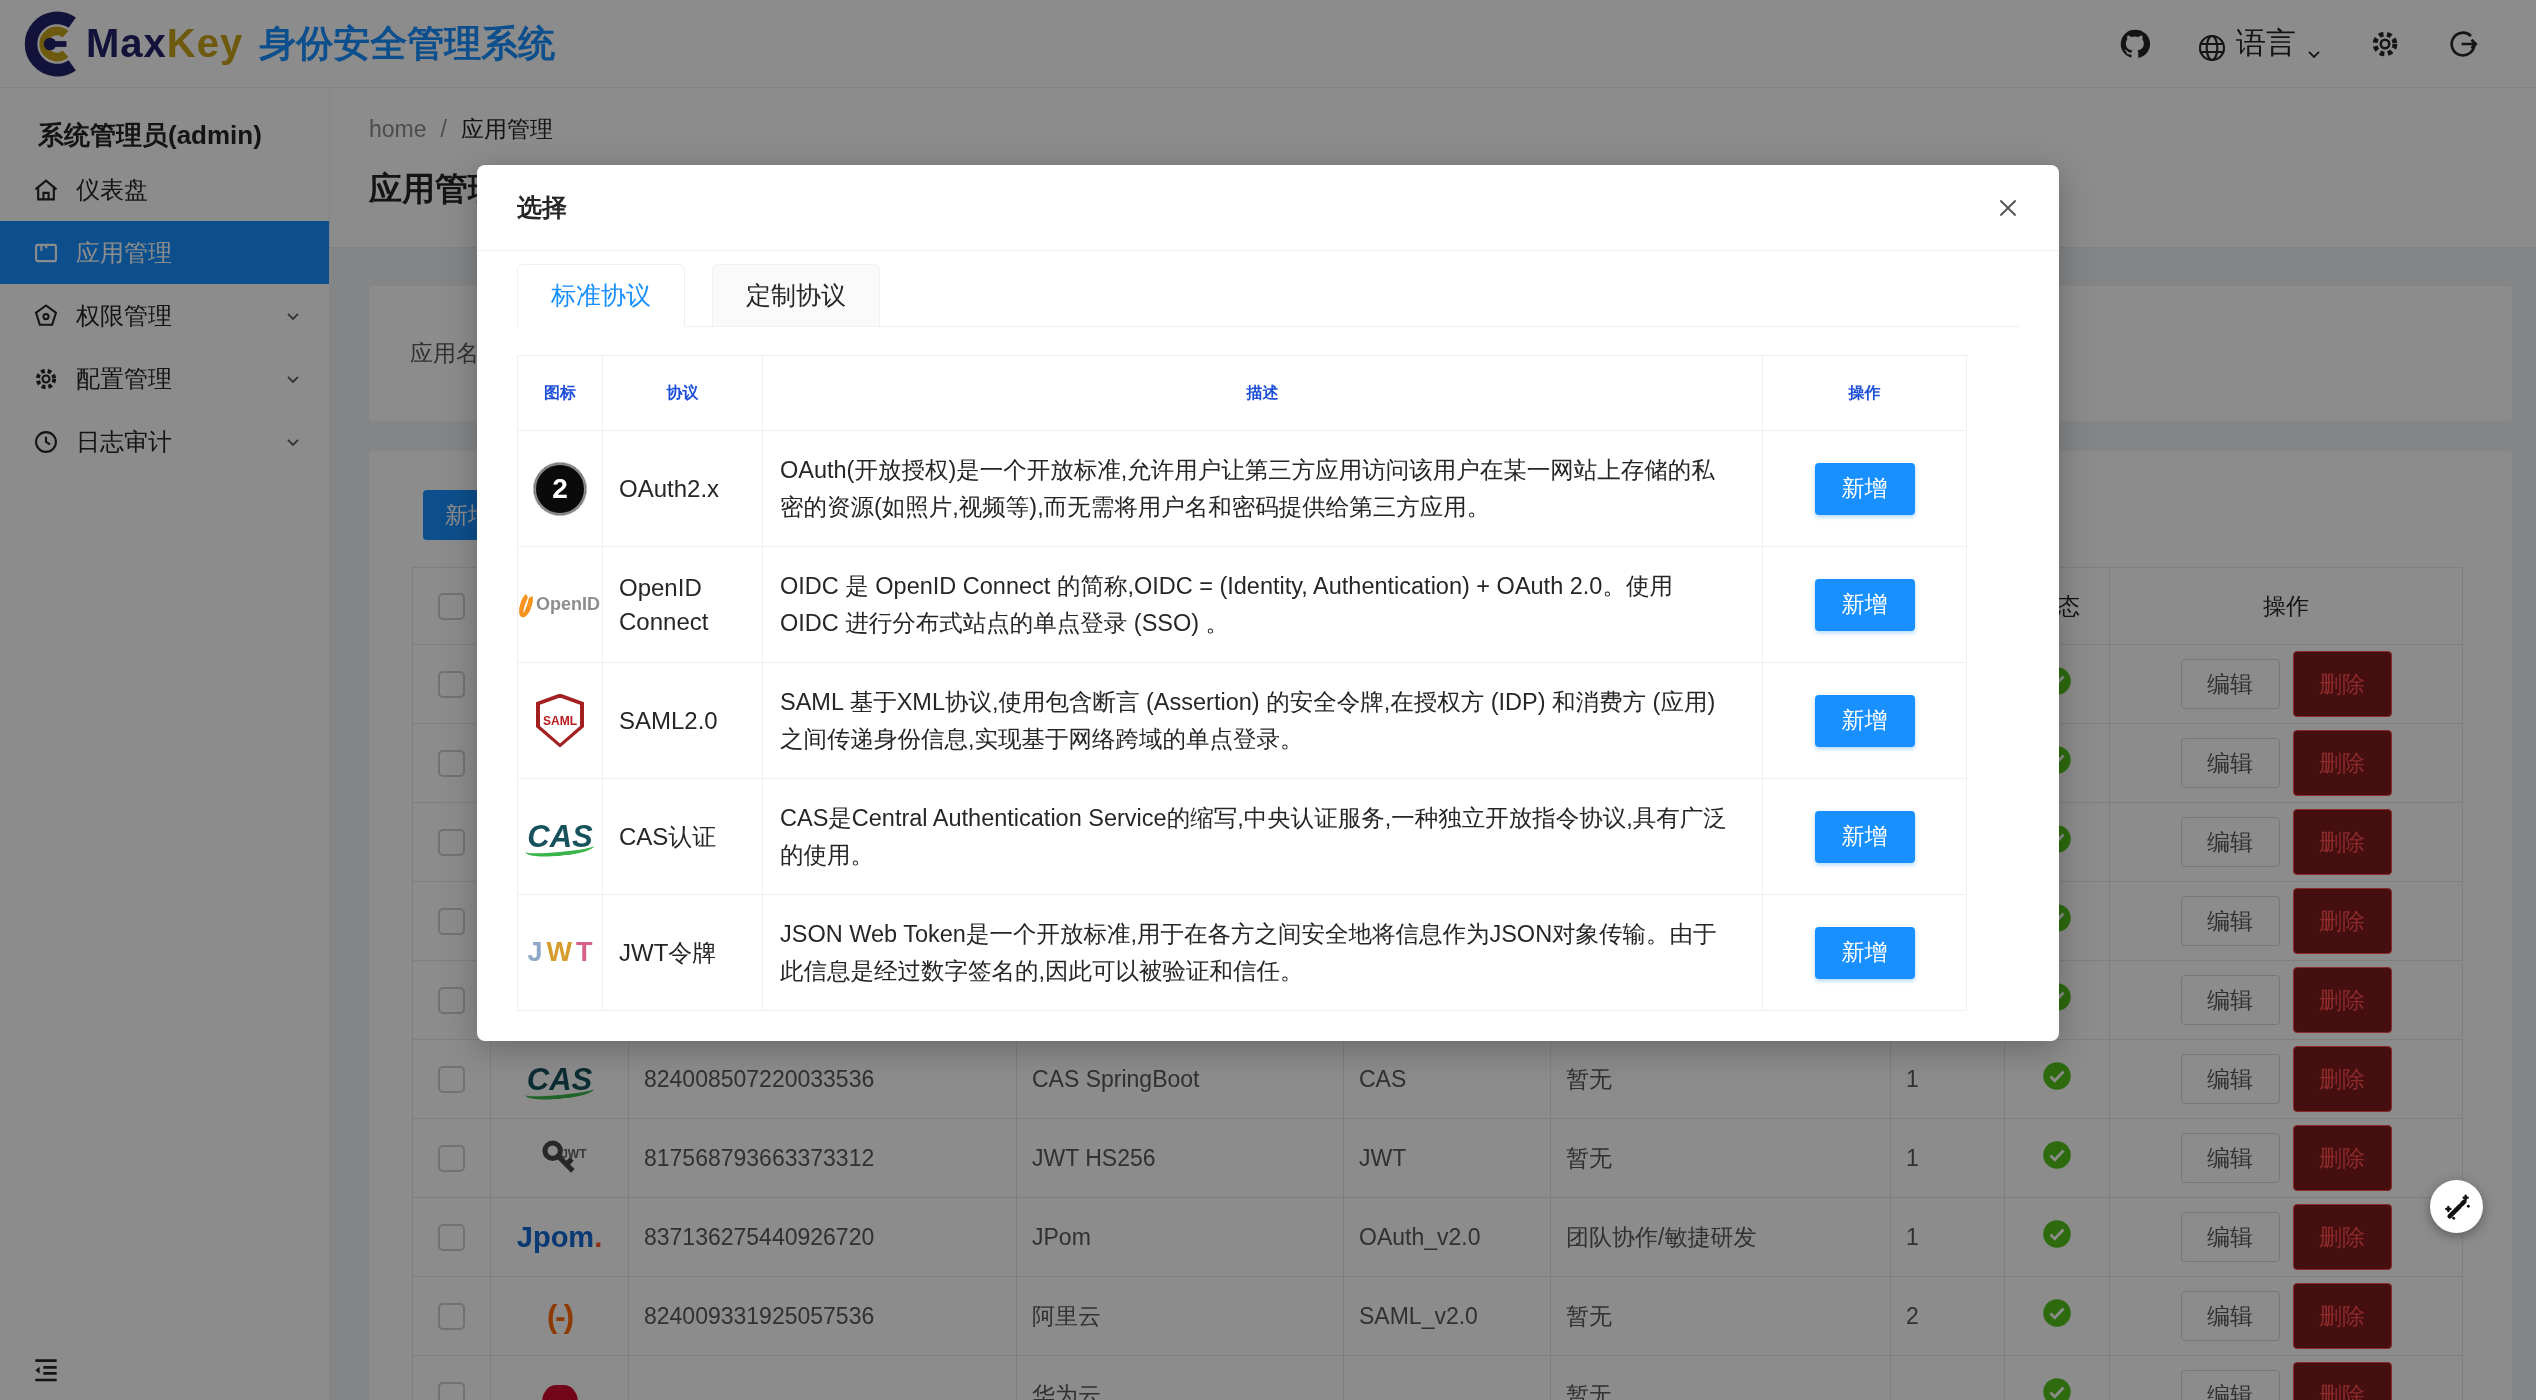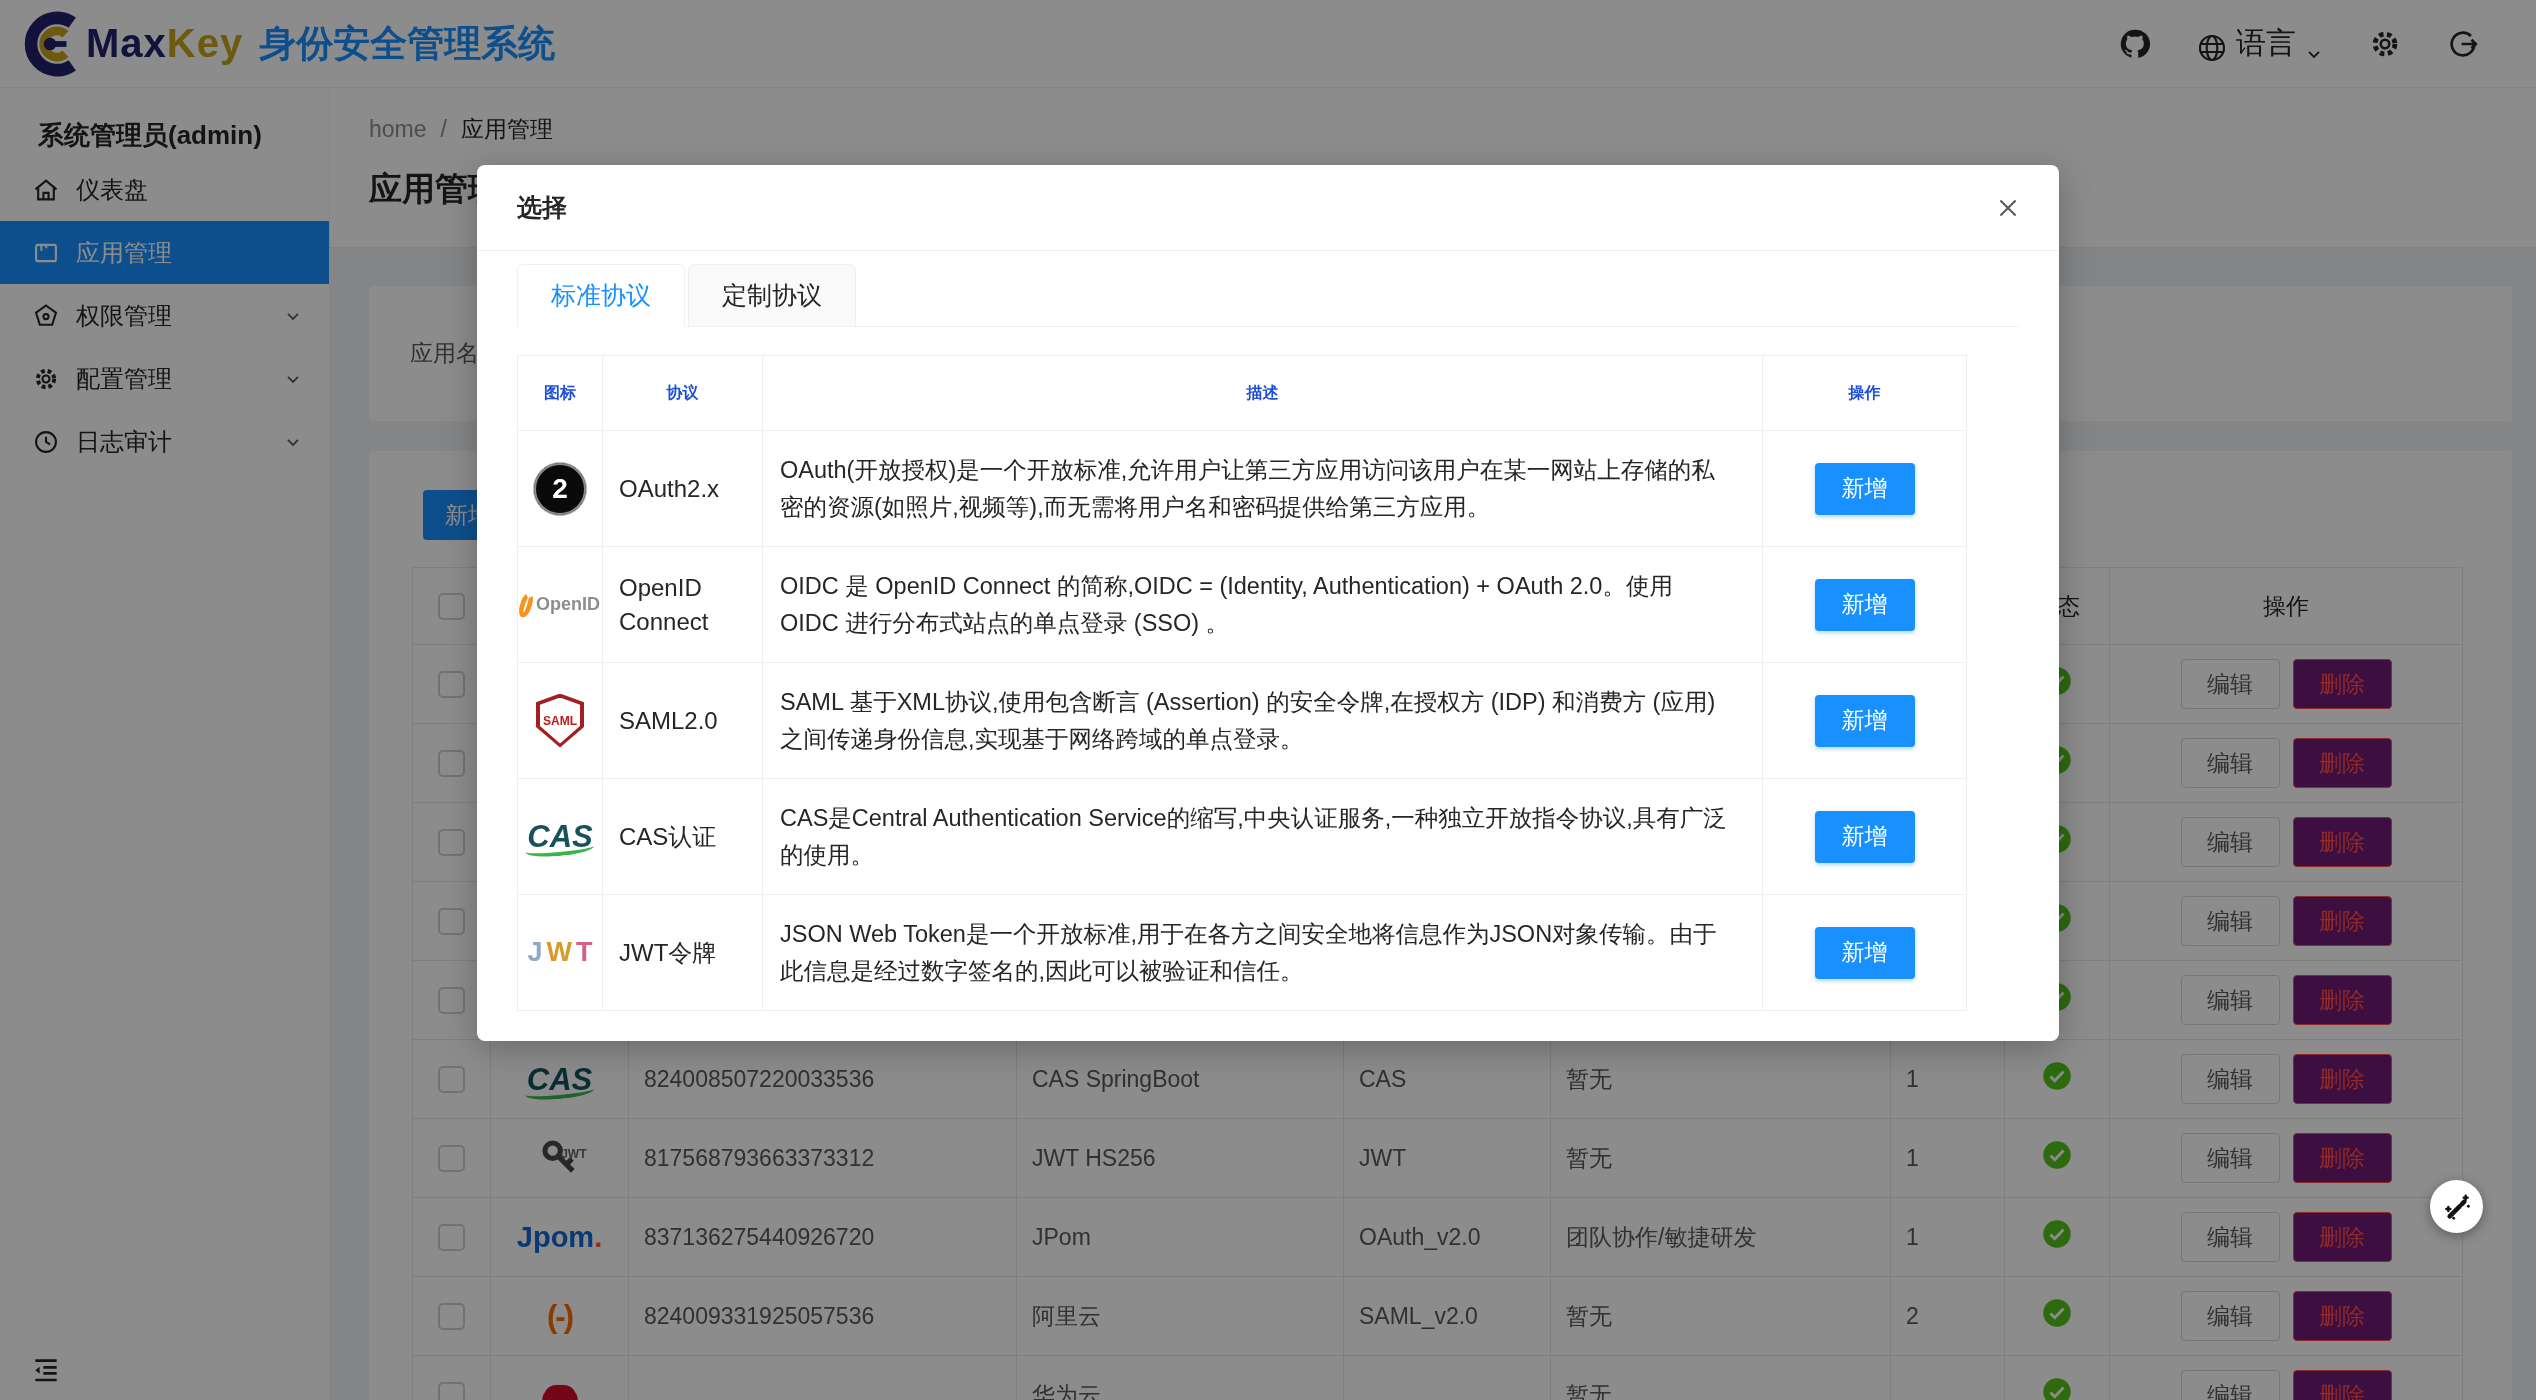--- a/index.html
+++ b/index.html
@@ -58,21 +58,21 @@
     overflow:hidden;white-space:nowrap;box-sizing:border-box;}
   .app-table thead th{height:77px;color:#262626;}
   .app-table tbody td{height:79px;}
   .cell-left{padding-left:15px;text-align:left;}
   .cell-center{text-align:center;}
   .cb{display:inline-block;width:27px;height:27px;border:2px solid #cfcfcf;border-radius:5px;background:#fff;
     vertical-align:middle;cursor:pointer;box-sizing:border-box;}
   .row-ops{display:flex;gap:13px;justify-content:center;align-items:center;}
   .btn-edit{width:99px;height:50px;background:#fff;border:1px solid #d9d9d9;border-radius:4px;color:#595959;
     font-size:23px;cursor:pointer;font-family:inherit;}
-  .btn-del{width:99px;height:50px;background:#701a75;border:1px solid #ff4d4f;border-radius:4px;color:#ff4d4f;
+  .btn-del{width:99px;height:66px;background:#7f1d1d;border:1px solid #ff4d4f;border-radius:4px;color:#ff4d4f;
     font-size:23px;cursor:pointer;font-family:inherit;}
   .status-ok{display:inline-block;width:30px;height:30px;}
 
   
   .ic{display:inline-flex;align-items:center;justify-content:center;vertical-align:middle;}
   .ic-oauth2{width:52px;height:52px;border-radius:50%;background:#0a0a0a;color:#fff;font-weight:800;
     font-size:28px;box-shadow:inset 0 0 0 2px #8a8a8a, inset 0 0 0 4px #0a0a0a;border:1px solid #bbb;}
   .ic-openid{gap:4px;}
   .oid-mark{width:12px;height:26px;border:5px solid #f7931e;border-top-color:transparent;border-radius:50%;
     transform:rotate(18deg);box-sizing:border-box;}
@@ -99,21 +99,21 @@
   
   .mask{position:absolute;inset:0;background:rgba(0,0,0,0.45);z-index:50;}
   .modal{position:absolute;left:477px;top:165px;width:1582px;height:876px;background:#fff;border-radius:8px;
     z-index:60;box-shadow:0 8px 34px rgba(0,0,0,.25);box-sizing:border-box;}
   .modal-head{height:86px;border-bottom:1px solid #f0f0f0;display:flex;align-items:center;padding:0 38px 0 40px;
     box-sizing:border-box;}
   .modal-title{font-size:25px;font-weight:600;color:#262626;}
   .modal-close{margin-left:auto;width:26px;height:26px;cursor:pointer;color:#595959;}
   .modal-close svg{width:26px;height:26px;}
   .modal-body{padding:13px 40px 0;}
-  .tabs{display:flex;border-bottom:1px solid #f0f0f0;}
+  .tabs{display:flex;border-bottom:1px solid #f0f0f0;gap:24px;}
   .tab{height:63px;box-sizing:border-box;padding:0 33px;display:flex;align-items:center;font-size:25px;
     border:1px solid #f0f0f0;border-radius:6px 6px 0 0;margin-bottom:-1px;background:#fafafa;color:#262626;cursor:pointer;}
   .tab + .tab{margin-left:3px;}
   .tab.active{background:#fff;color:#1890ff;border-bottom-color:#fff;}
   table.proto-table{margin-top:28px;width:1449px;border-collapse:collapse;table-layout:fixed;}
   .proto-table th,.proto-table td{border:1px solid #efefef;box-sizing:border-box;}
   .proto-table thead th{height:75px;font-size:16px;font-weight:700;color:#1d4ed8;text-align:center;}
   .proto-table tbody td{height:116px;vertical-align:middle;}
   .p-icon{text-align:center;}
   .p-name{padding:0 8px 0 16px;font-size:24px;color:#262626;white-space:normal;line-height:34px;}

